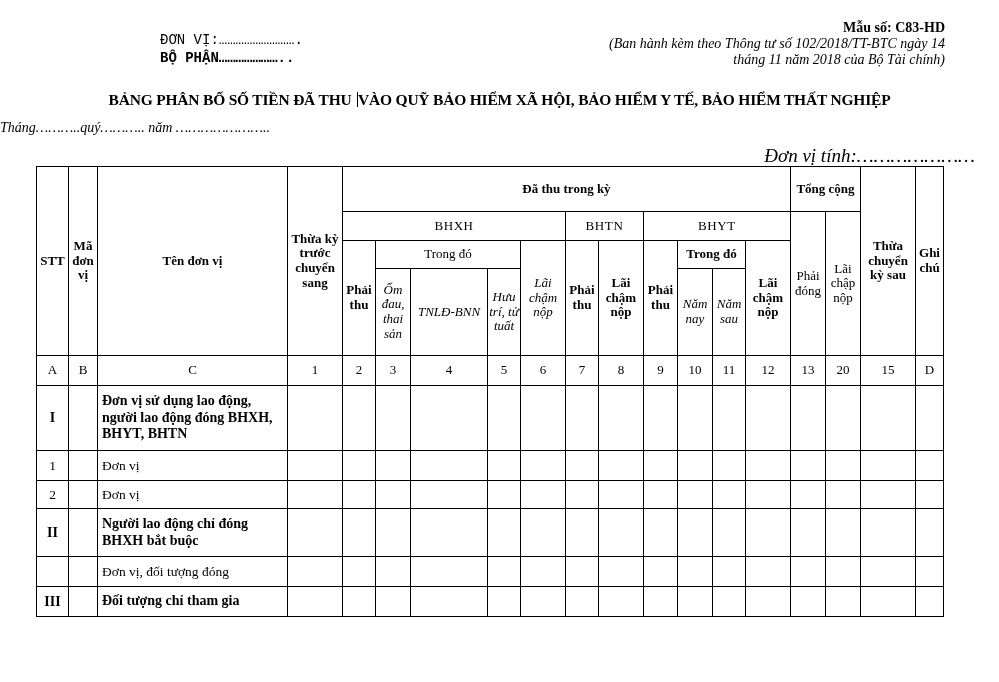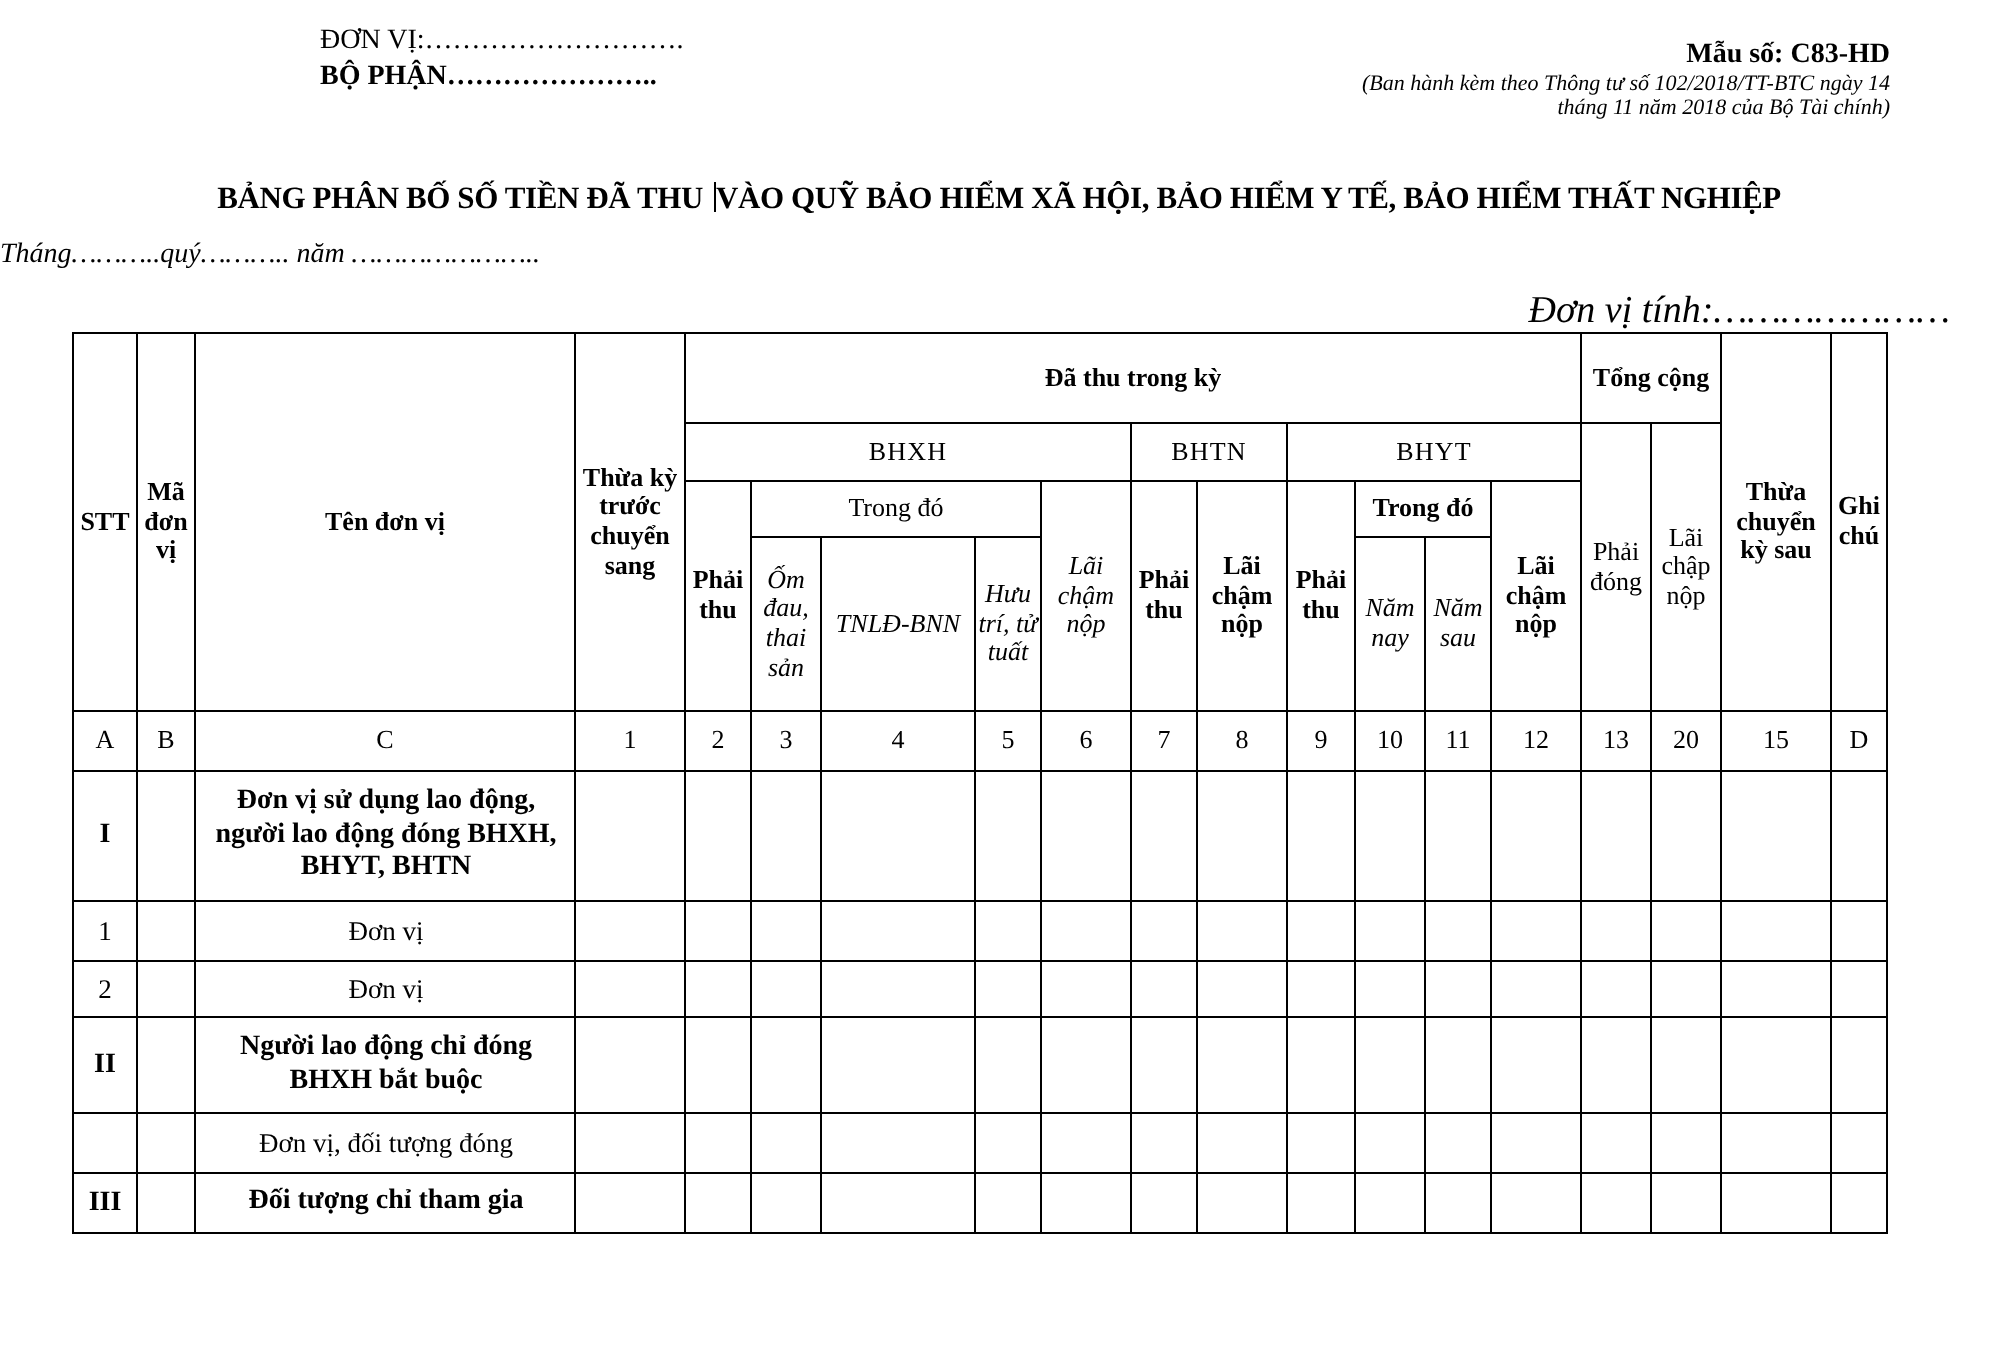--- a/index.html
+++ b/index.html
@@ -1,42 +1,42 @@
 <!DOCTYPE html>
 <html><head>
 <meta charset="utf-8">
 <style>
   html,body{margin:0;padding:0;background:#fff;}
   .page{position:relative;width:999px;height:682px;background:#fff;overflow:hidden;
         font-family:"Liberation Serif","DejaVu Serif",serif;color:#000;}
   .b{font-weight:bold;}
   .i{font-style:italic;}
-  .hdr-left{position:absolute;left:160px;top:12px;font-size:14px;line-height:1.28;}
+  .hdr-left{position:absolute;left:160px;top:32px;font-size:14px;line-height:1.28;font-family:Liberation Mono, monospace;}
   .hdr-right{position:absolute;left:455px;top:20px;width:490px;text-align:right;
              font-size:14px;line-height:1.14;}
-  .hdr-right .iline{font-size:11px;font-style:italic;}
+  .hdr-right .iline{font-size:14px;font-style:italic;}
   .title{position:absolute;top:91px;left:0;width:100%;text-align:center;
          font-weight:bold;font-size:15.5px;letter-spacing:-0.2px;white-space:nowrap;}
   .caret{display:inline-block;width:1.5px;height:15px;background:#000;margin:0 0 0 5px;
          vertical-align:-2px;}
   .period{position:absolute;top:120px;left:0;width:100%;text-align:left;
           font-style:italic;font-size:14px;}
   .uom{position:absolute;top:145px;right:24px;font-style:italic;font-size:19px;}
   table.main{position:absolute;left:36px;top:166px;width:907px;border-collapse:collapse;
              table-layout:fixed;}
   table.main td{border:1px solid #000;text-align:center;vertical-align:middle;
                 padding:0 1px;font-size:13px;line-height:1.12;overflow:hidden;}
   tr.h1{height:45px;} tr.h2{height:29px;} tr.h3{height:28px;} tr.h4{height:87px;} tr.h5{height:30px;}
   td.ls{letter-spacing:0.6px;}
   td.pad{padding:0 9px;}
   td.cleft{text-align:left;padding-left:4px;}
   td.lh{line-height:1.25;}
   tbody td.stt{font-size:13.5px;}
   tbody td.stt.b{font-size:14px;}
-  tbody td.name{text-align:center;padding:1px 3px 1px 4px;font-size:13.5px;line-height:1.18;}
+  tbody td.name{text-align:left;padding:1px 3px 1px 4px;font-size:13.5px;line-height:1.18;}
   tbody td.name.b{font-size:14px;line-height:1.2;}
 </style>
 </head>
 <body>
 
 <div class="page">
 
   <div class="hdr-left">
     <div>ĐƠN VỊ:……………………….</div>
     <div class="b">BỘ PHẬN…………………..</div>

